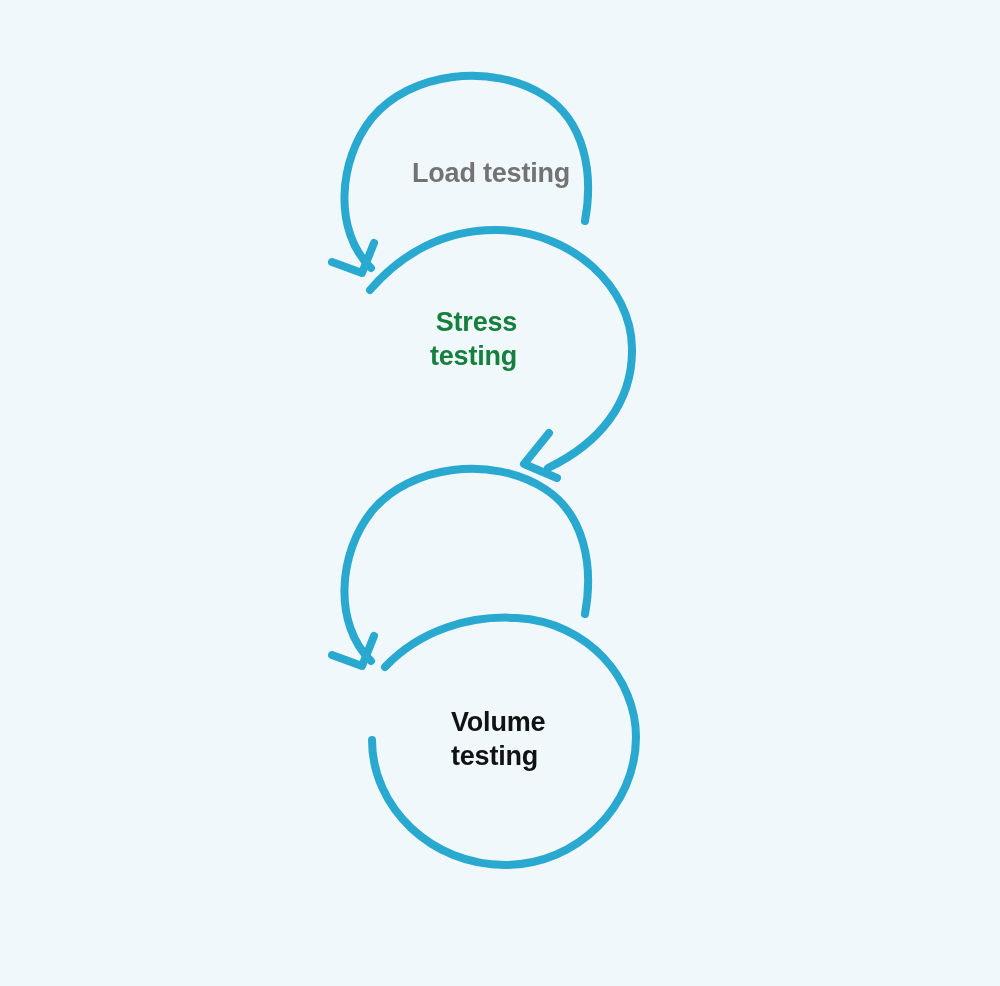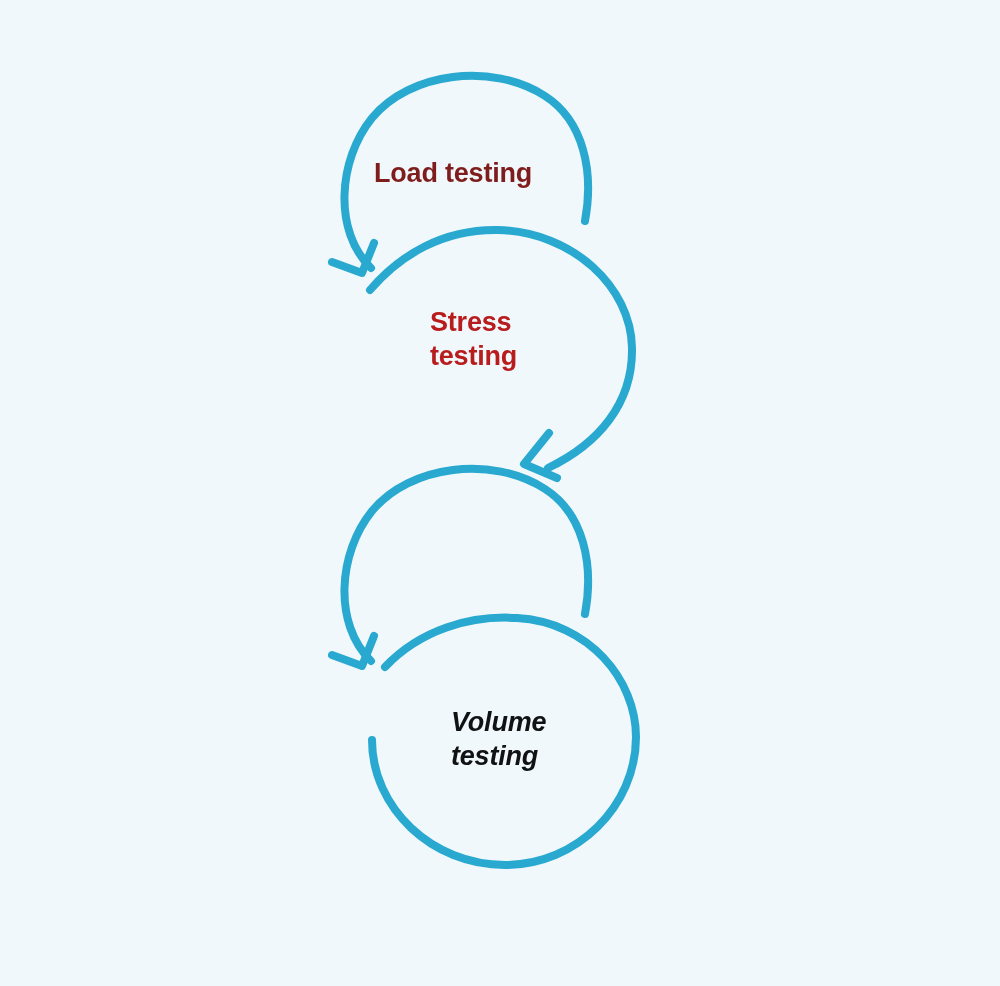--- a/index.html
+++ b/index.html
@@ -92,22 +92,22 @@
     <g>
       <path class="stage-arc" d="M 385 667
                C 420 630, 470 615, 517 618
                C 589 622, 636 680, 636 737
                C 636 806, 577 865, 505 865
                C 432 865, 372 808, 372 740" stroke="#29a8d0" stroke-width="8"></path>
     </g>
 
   </svg>
 
-  <div class="stage-label" id="label-load" style="color: #7f1d1d;">Load testing</div>
+  <div class="stage-label" id="label-load" style="color: #737373; margin-left: 38px;">Load testing</div>
 
-  <div class="stage-label" id="label-stress" style="color: #b91c1c;">Stress
+  <div class="stage-label" id="label-stress" style="color: #15803d; text-align: right;">Stress
 testing</div>
 
 
-  <div class="stage-label" id="label-volume" style="color: rgb(16, 18, 20); font-style: italic;">Volume
+  <div class="stage-label" id="label-volume" style="color: rgb(16, 18, 20);">Volume
 testing</div>
 
 </div>
 
 </body></html>

